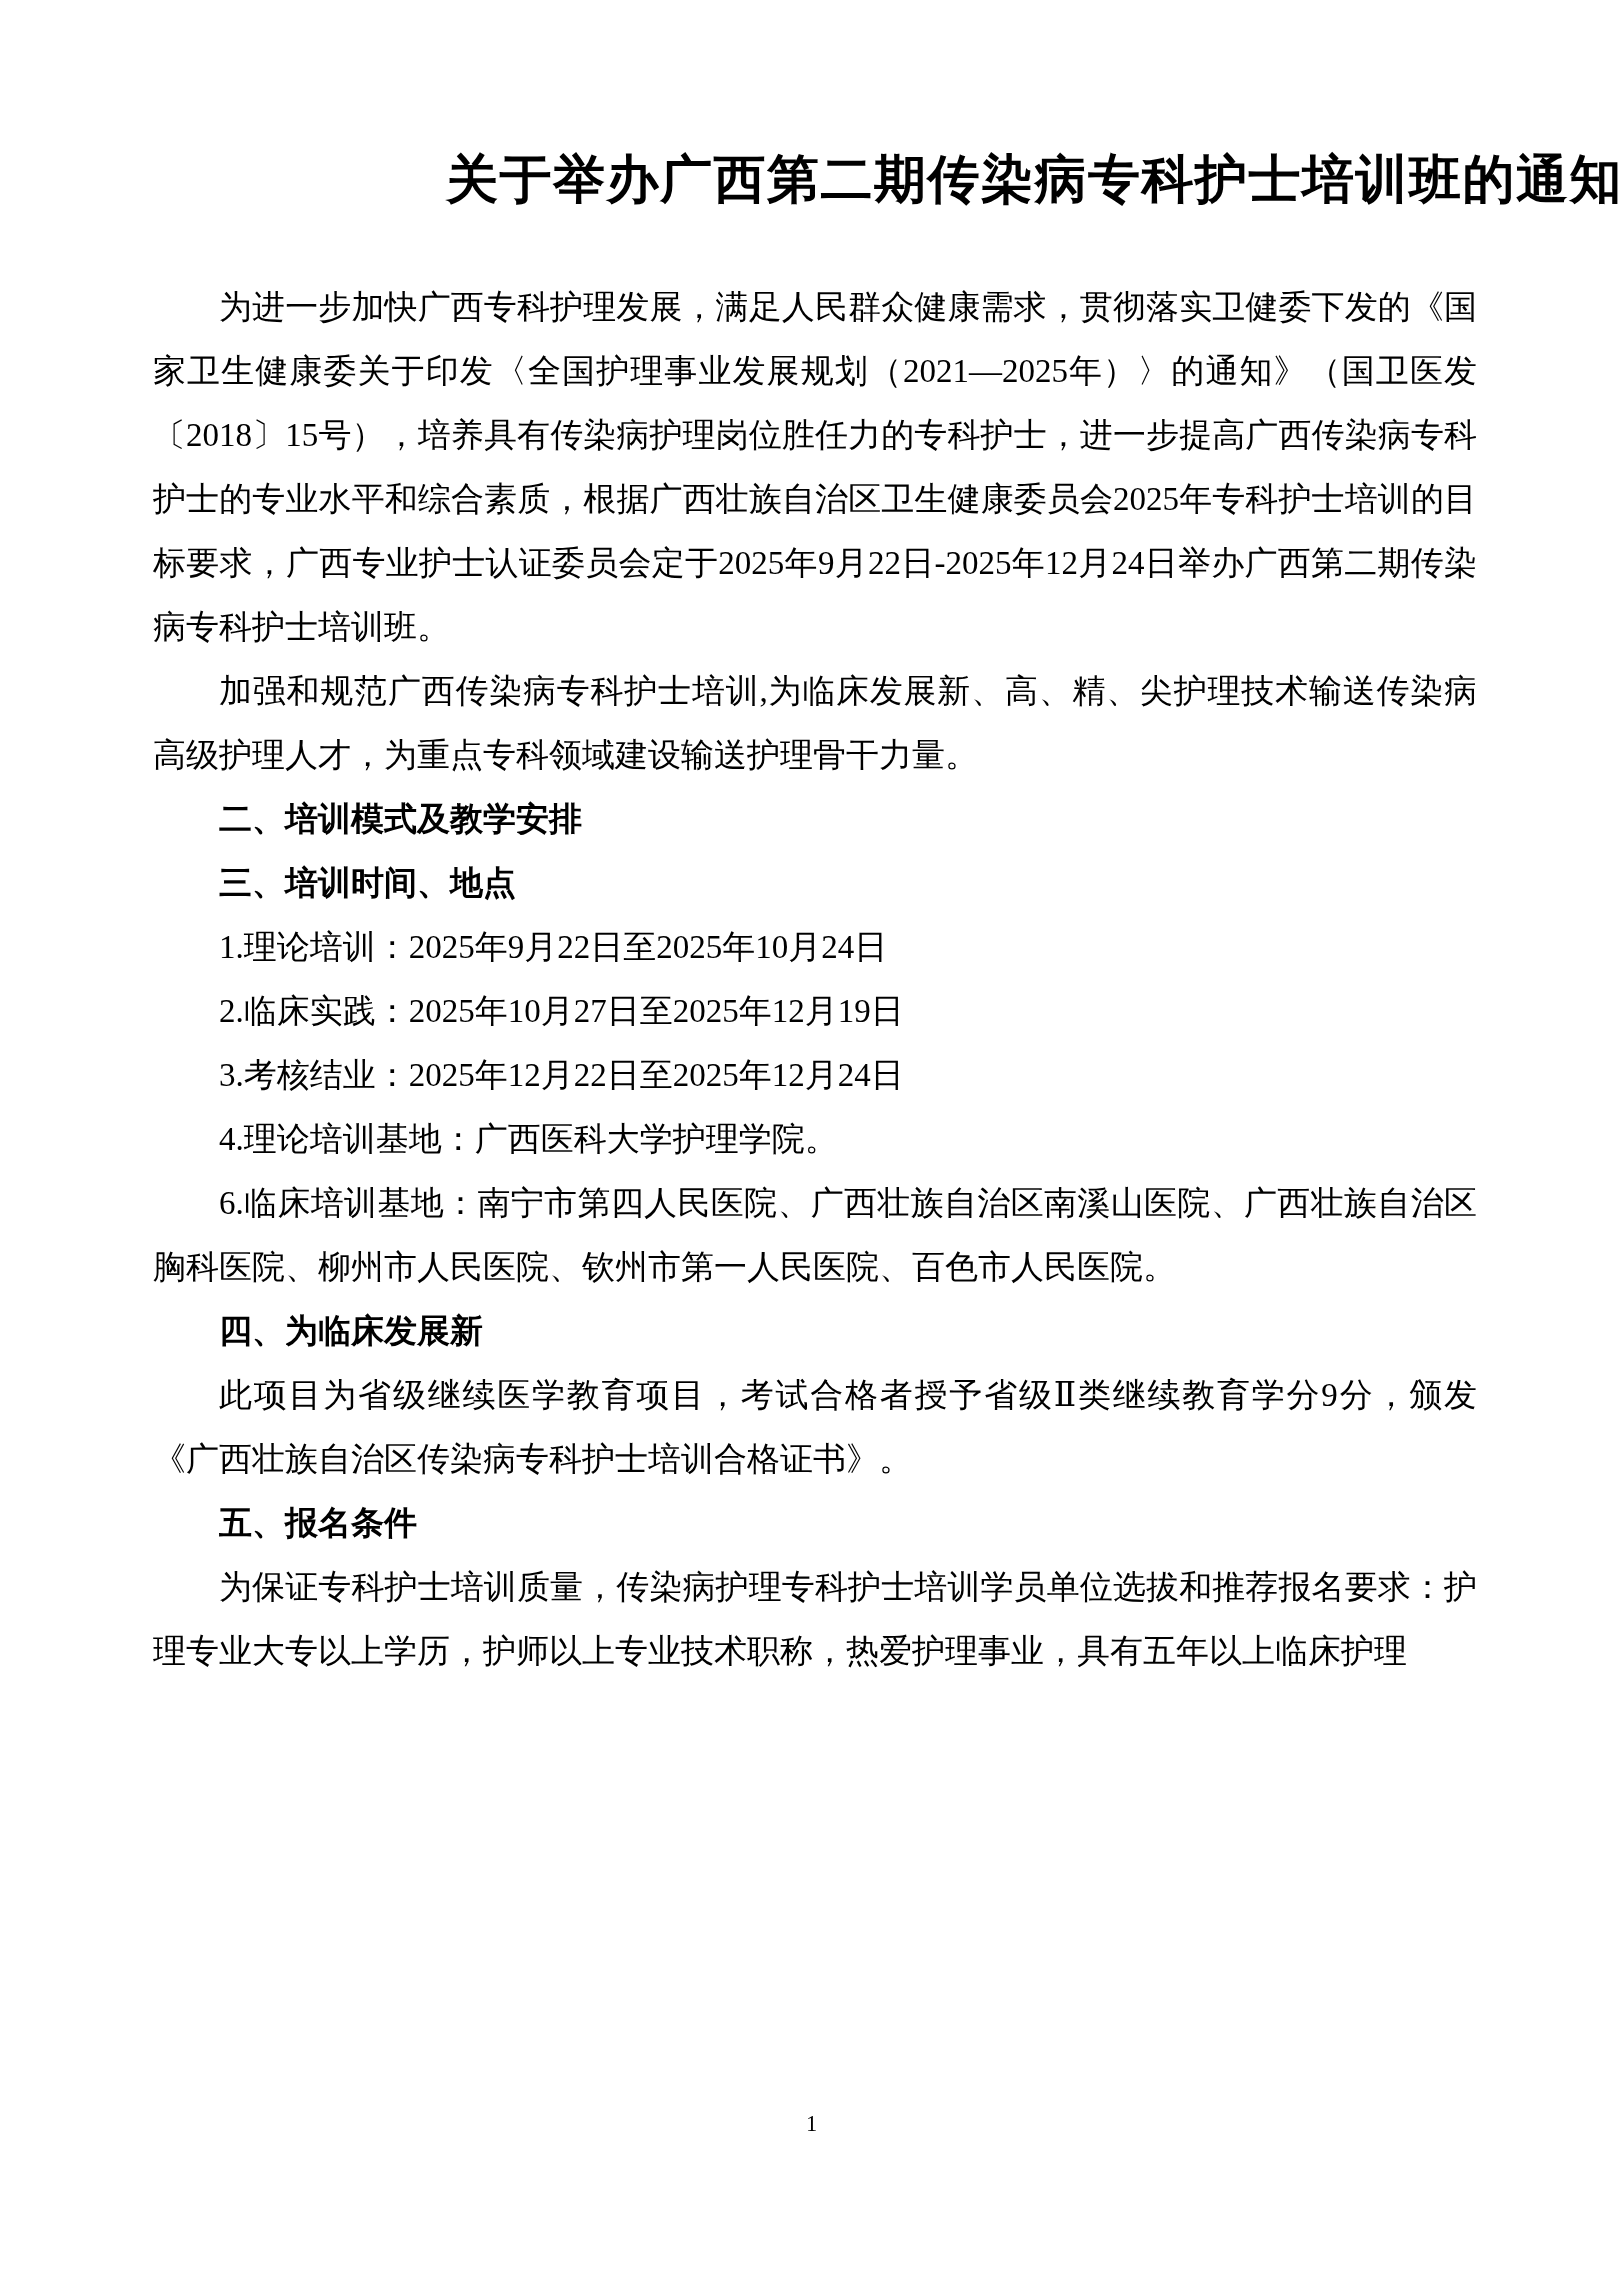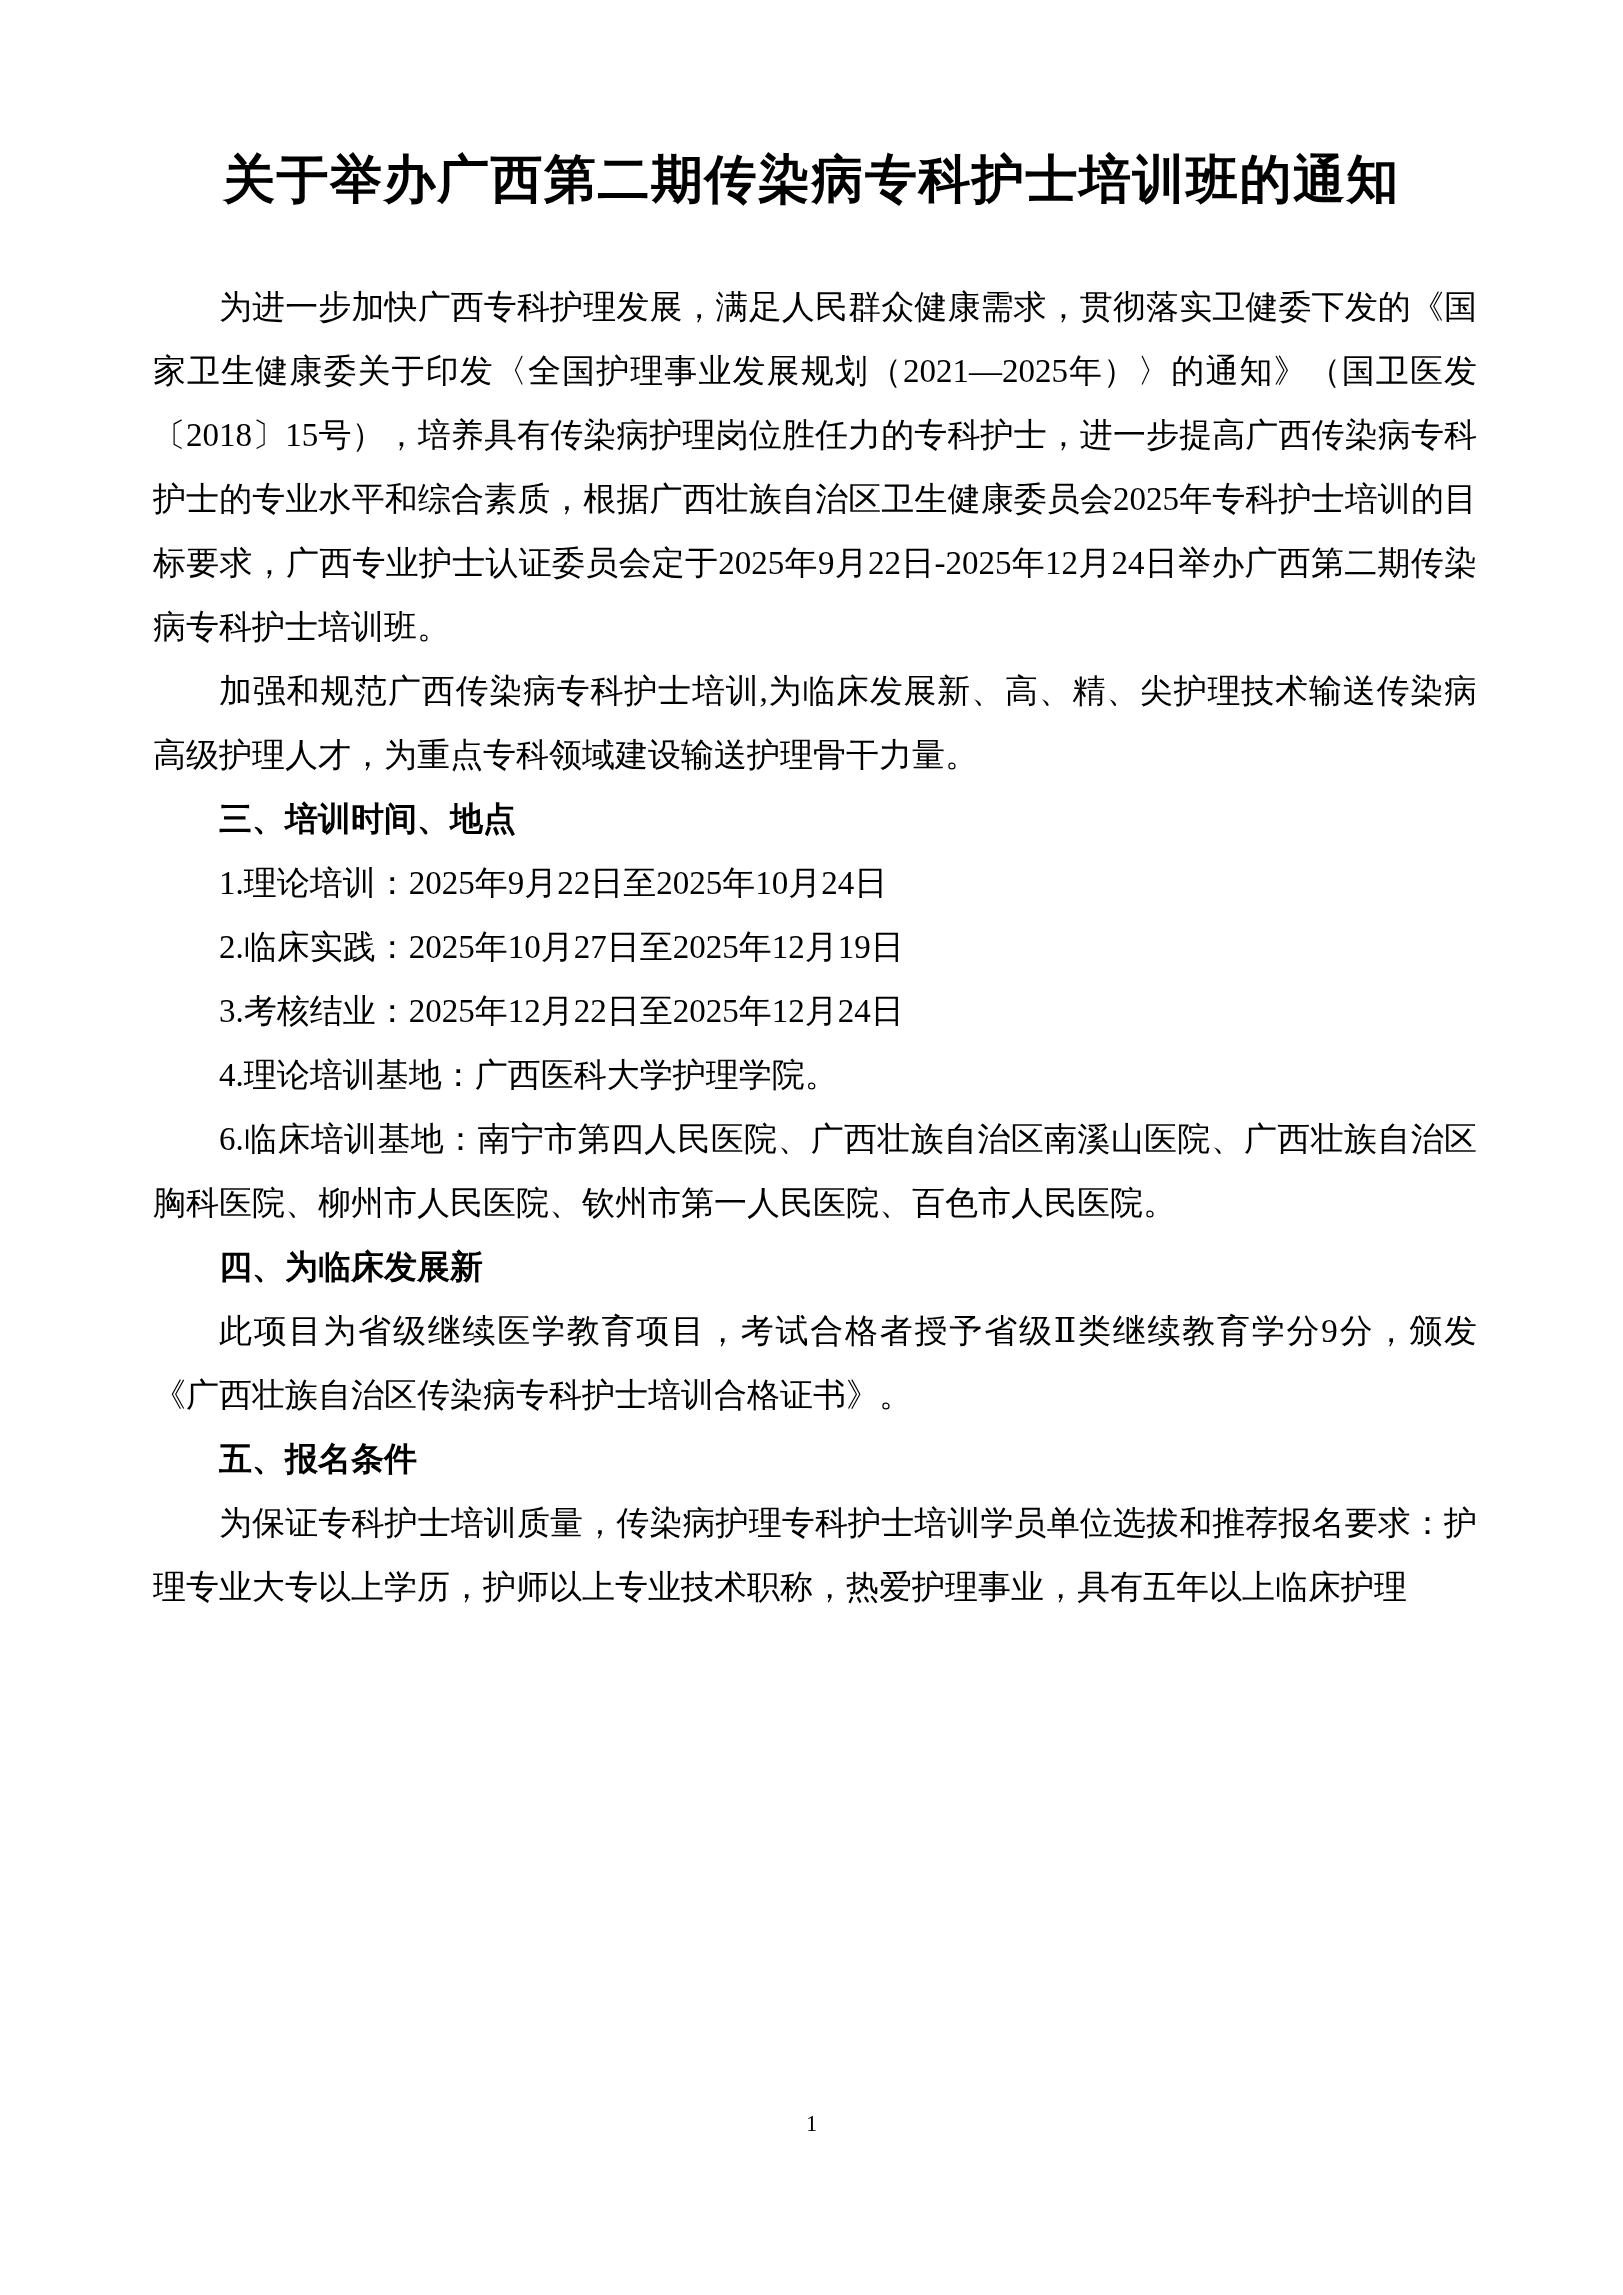--- a/index.html
+++ b/index.html
@@ -15,21 +15,21 @@
     color: #000000;
     font-family: "Liberation Serif", "DejaVu Serif", serif;
     overflow: hidden;
   }
   .doc-title {
     position: absolute;
     top: 149px;
     left: 0;
     width: 100%;
     margin: 0;
-    text-align: center;
+    text-align: right;
     font-size: 52px;
     font-weight: bold;
     letter-spacing: 1.5px;
     line-height: 1.2;
     white-space: nowrap;
   }
   .content {
     position: absolute;
     top: 275px;
     left: 153px;
@@ -63,20 +63,21 @@
 <div class="page">
 
   <h1 class="doc-title">关于举办广西第二期传染病专科护士培训班的通知</h1>
 
   <div class="content">
     <p>为进一步加快广西专科护理发展，满足人民群众健康需求，贯彻落实卫健委下发的《国家卫生健康委关于印发〈全国护理事业发展规划（2021—2025年）〉的通知》（国卫医发〔2018〕15号），培养具有传染病护理岗位胜任力的专科护士，进一步提高广西传染病专科护士的专业水平和综合素质，根据广西壮族自治区卫生健康委员会2025年专科护士培训的目标要求，广西专业护士认证委员会定于2025年9月22日-2025年12月24日举办广西第二期传染病专科护士培训班。</p>
 
 
     <p>加强和规范广西传染病专科护士培训,为临床发展新、高、精、尖护理技术输送传染病高级护理人才，为重点专科领域建设输送护理骨干力量。</p>
 
+    <p class="heading">二、培训模式及教学安排</p>
 
 
     <p class="heading">三、培训时间、地点</p>
 
     <p>1.理论培训：2025年9月22日至2025年10月24日</p>
 
     <p>2.临床实践：2025年10月27日至2025年12月19日</p>
 
     <p>3.考核结业：2025年12月22日至2025年12月24日</p>
 

